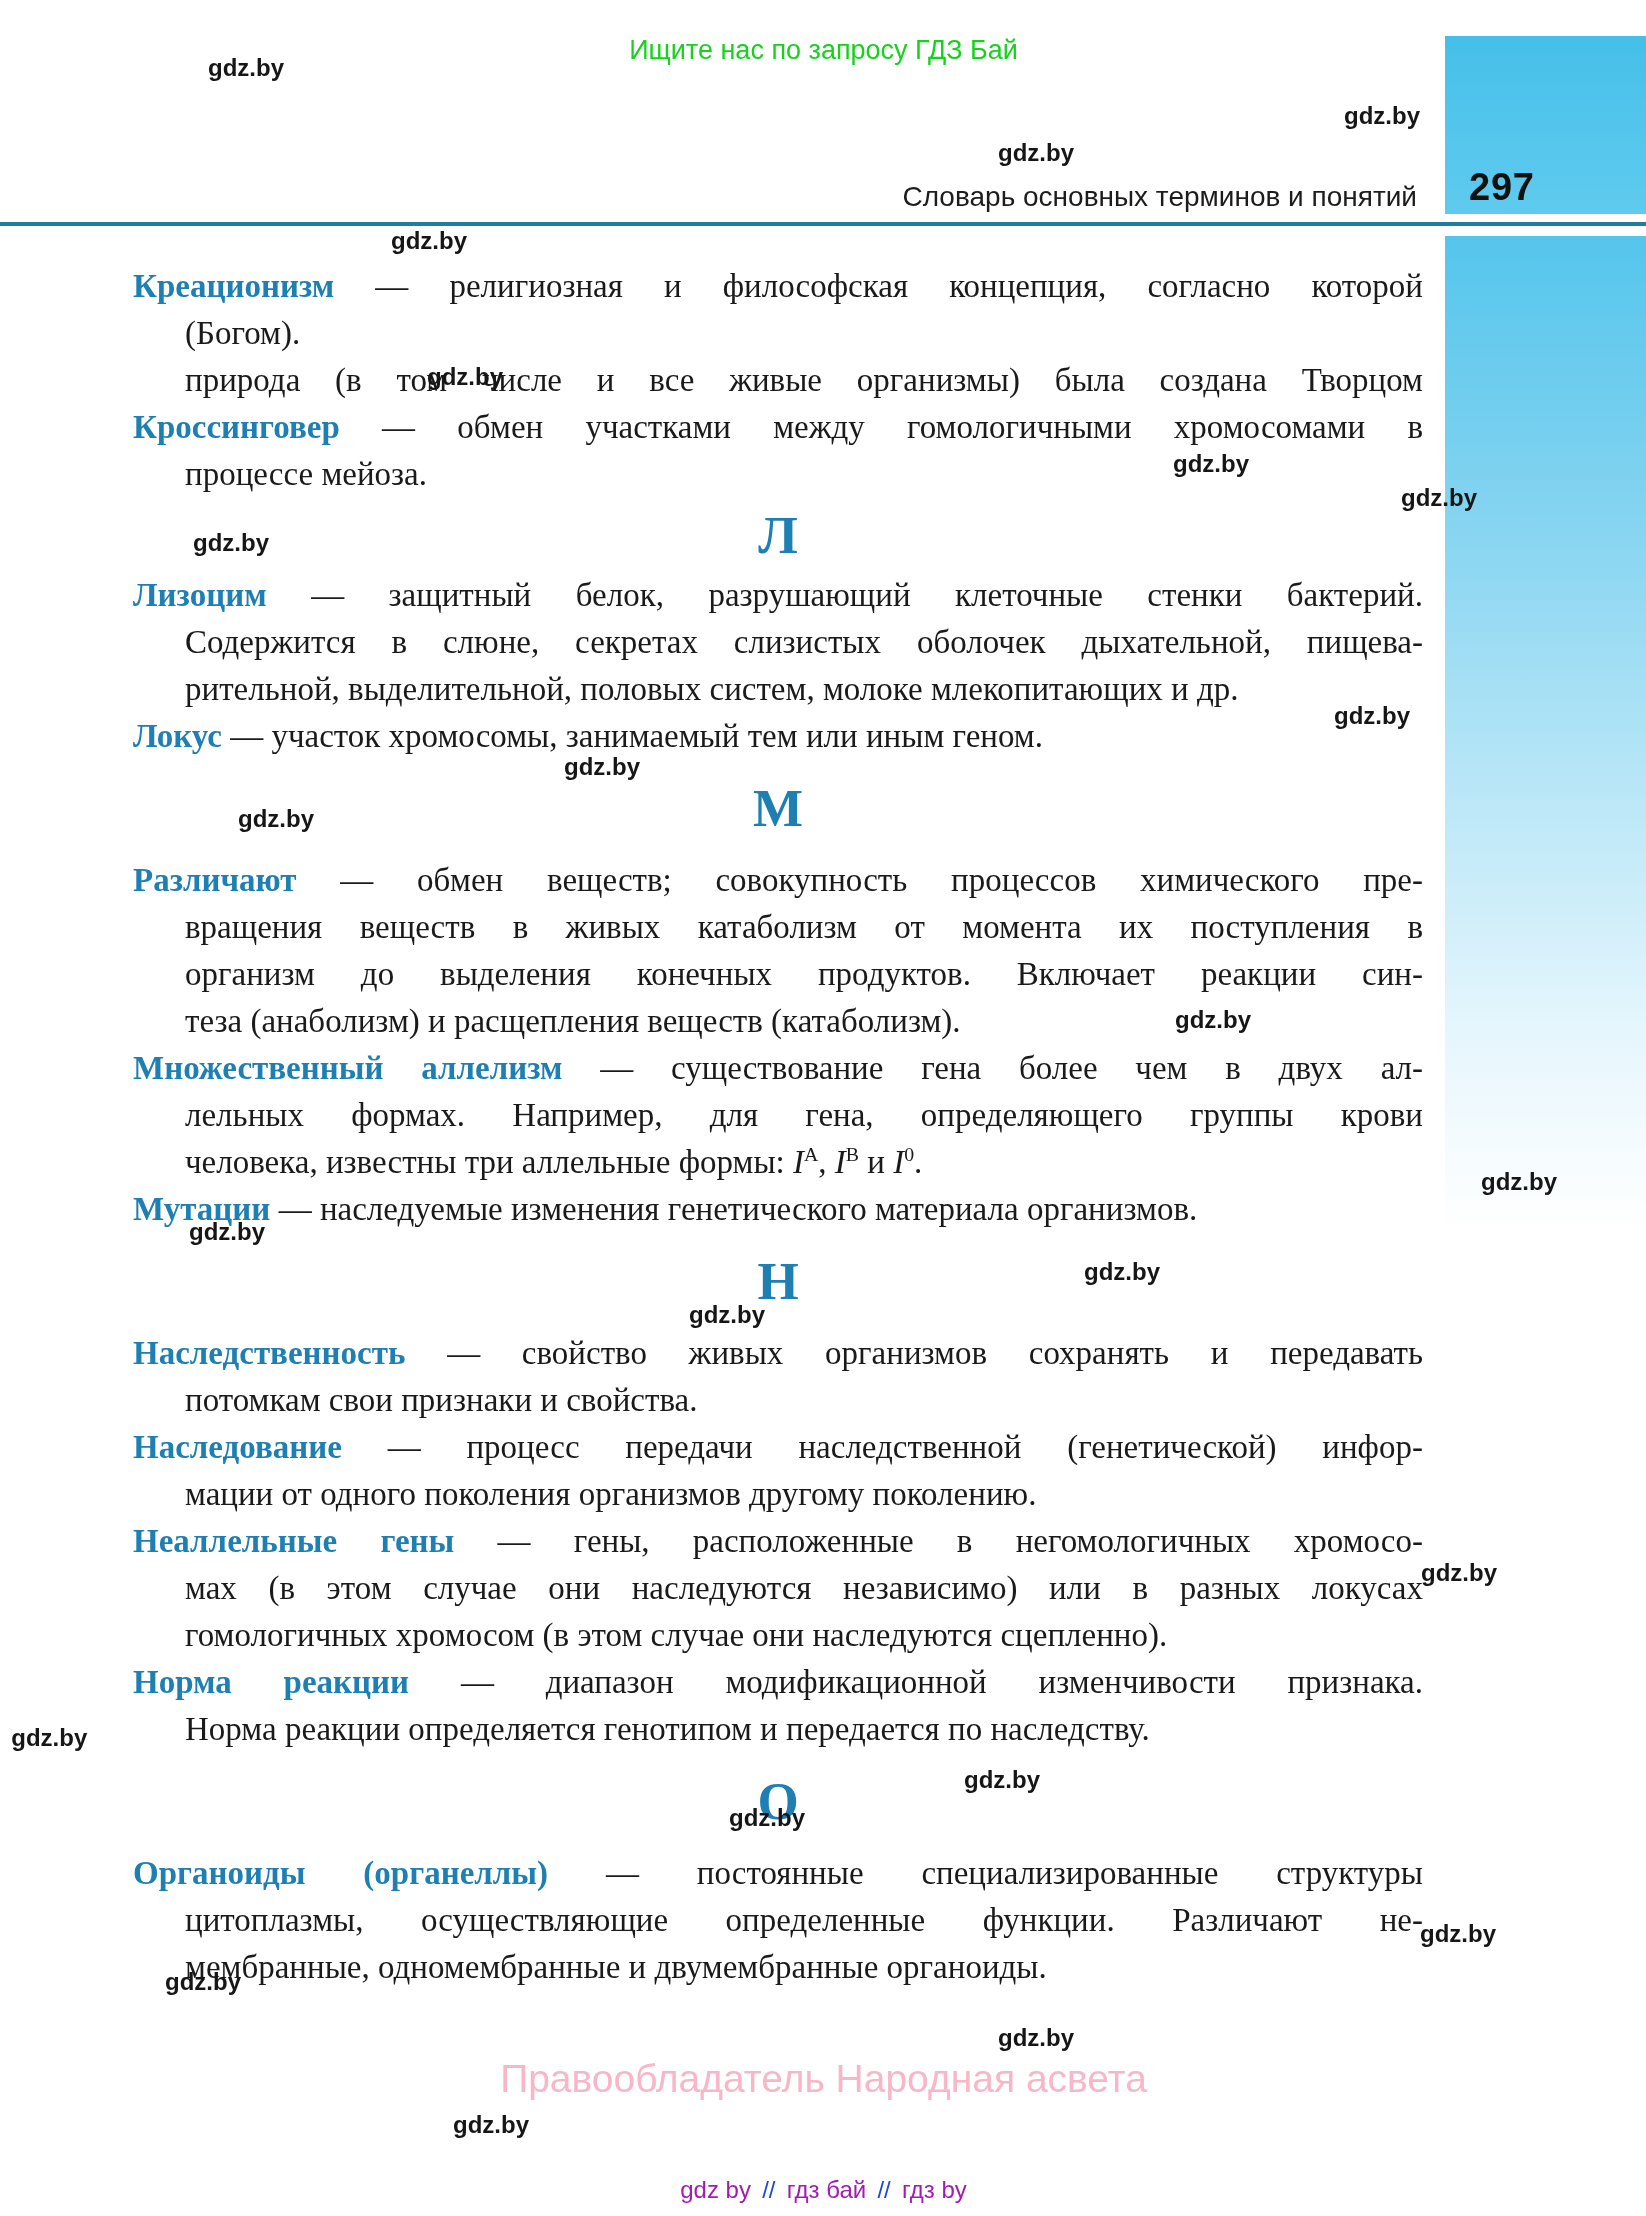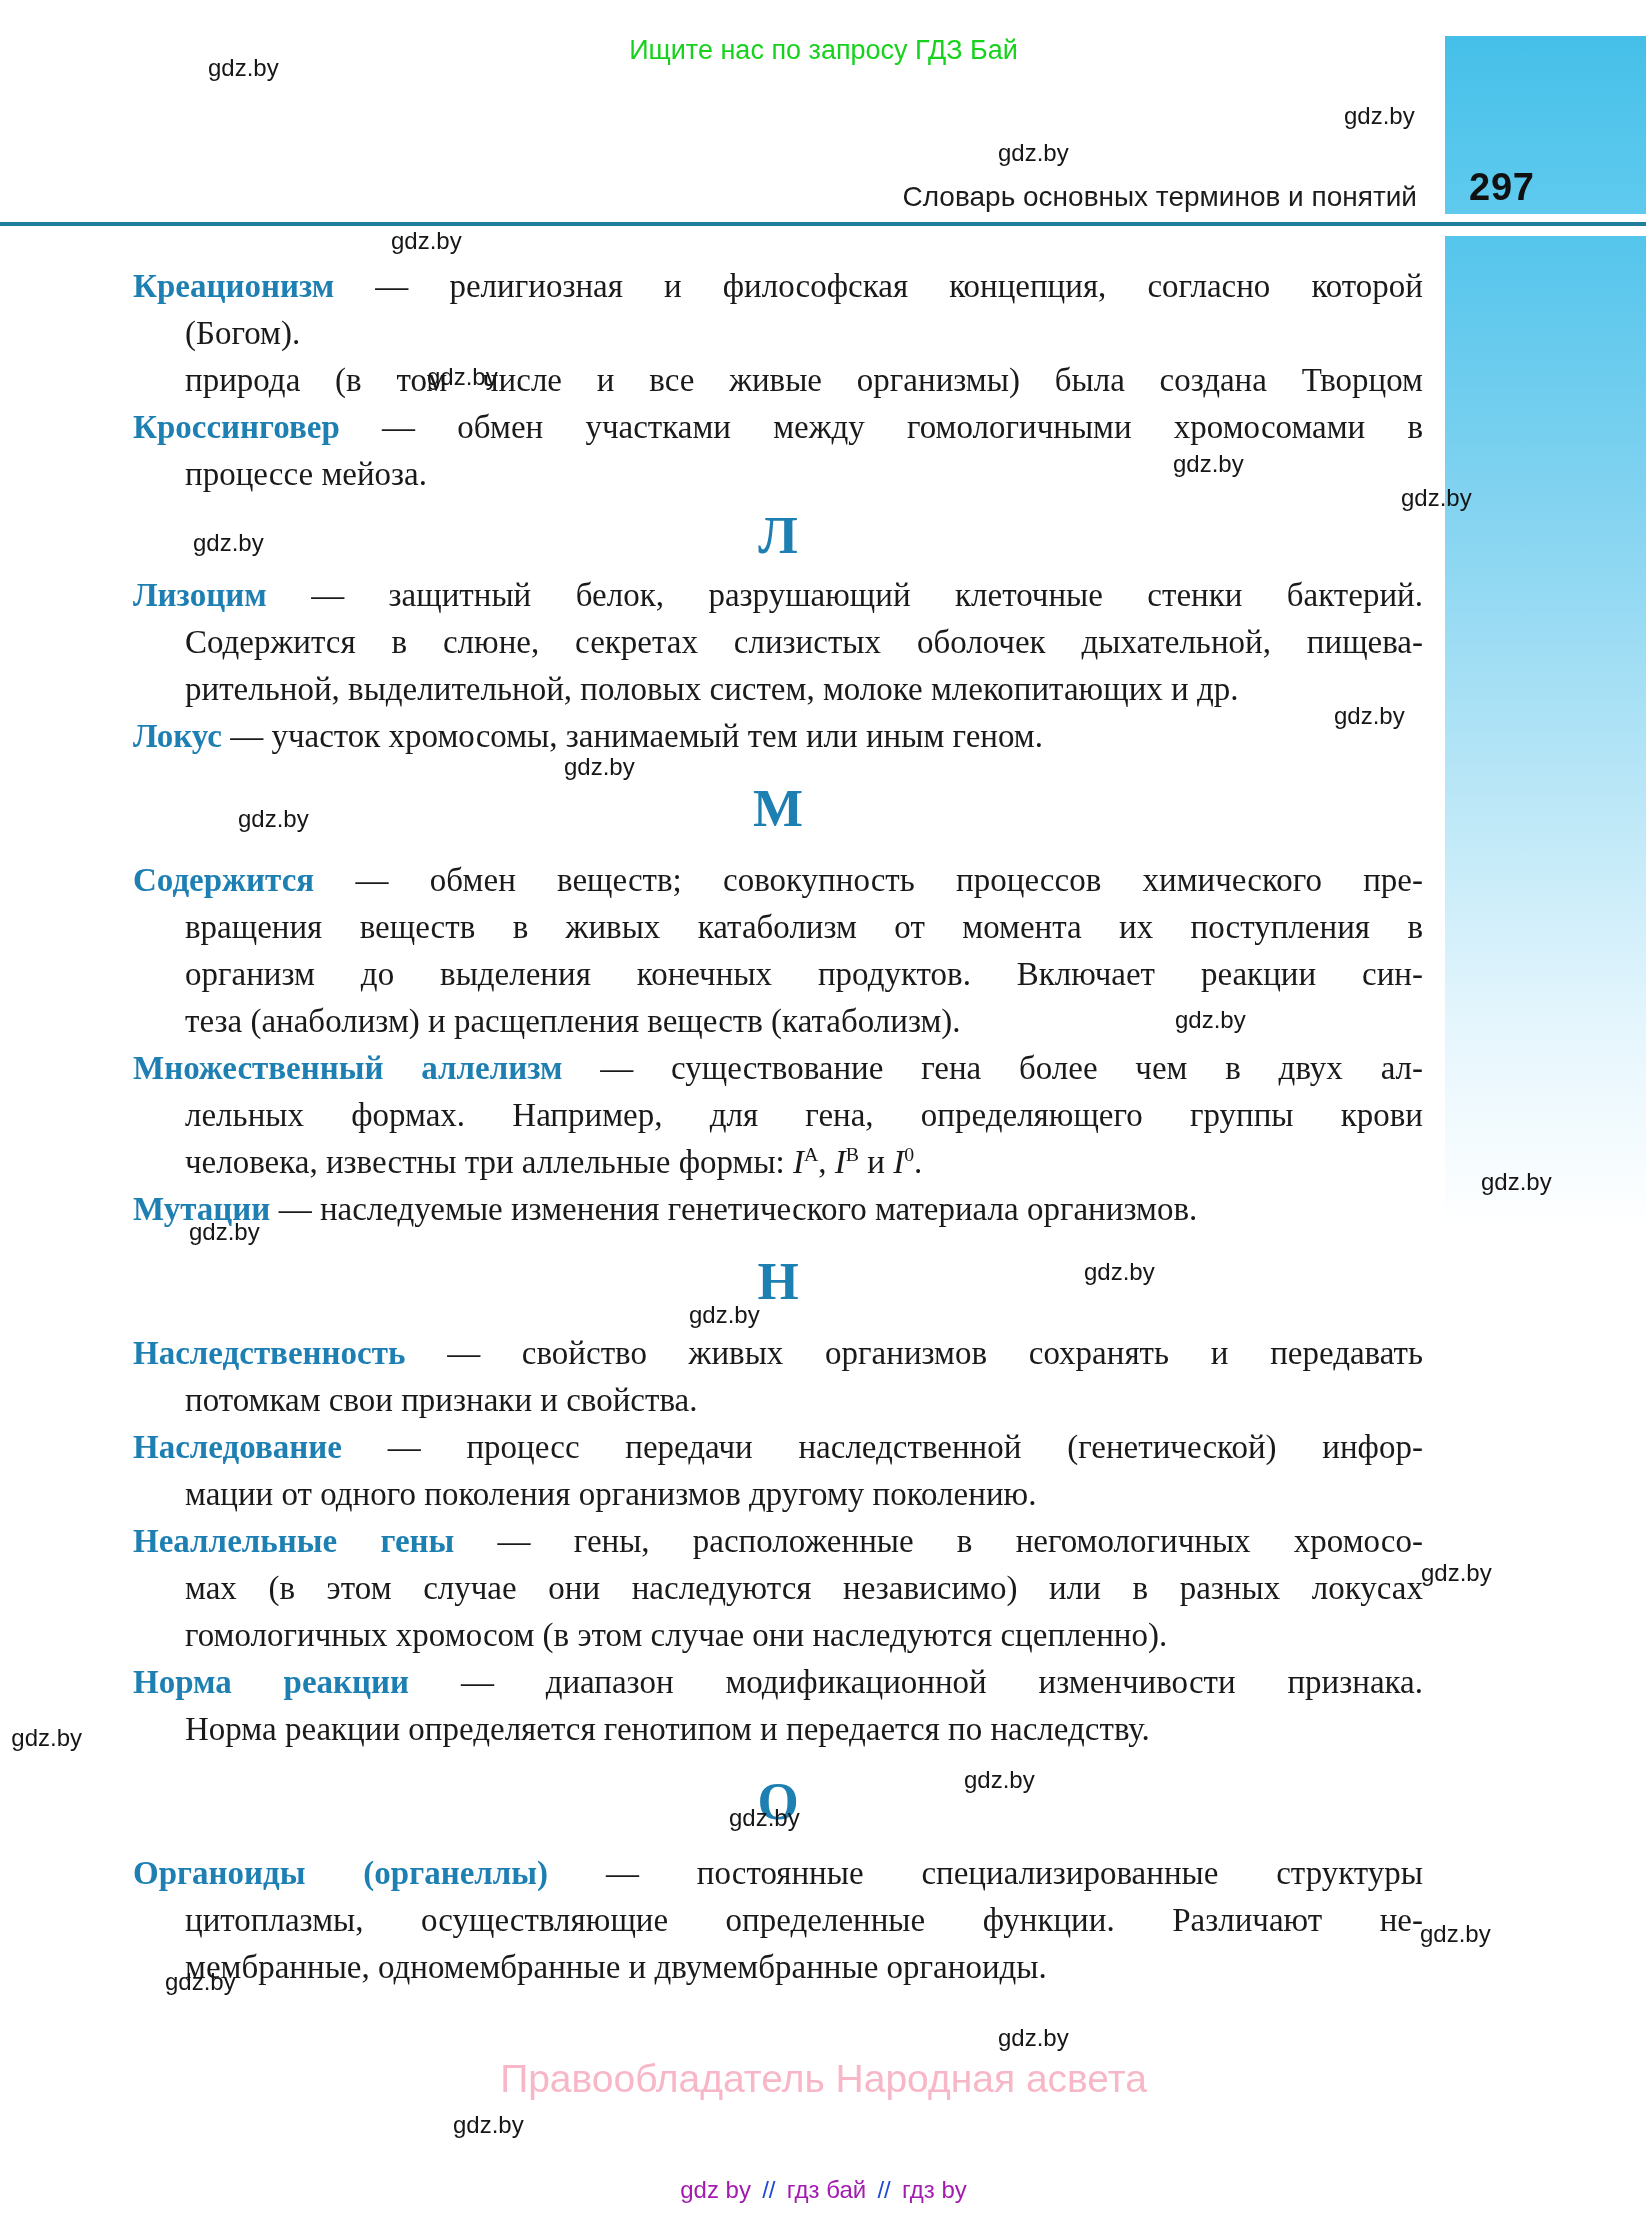--- a/index.html
+++ b/index.html
@@ -63,20 +63,21 @@
   .line.last{text-align:left;text-align-last:left;}
   .term{font-weight:bold;color:#1e7fb2;}
   .line sup{font-size:60%;line-height:0;vertical-align:super;}
   .line i{font-style:italic;}
   
   .wm{
     position:absolute;
     font-family:"Liberation Sans", sans-serif;
     font-size:24px;line-height:26px;color:#161616;
     white-space:nowrap;
+    font-weight:bold;
   }
   
   .copyright{
     position:absolute;top:2057px;left:0;width:100%;
     text-align:center;
     font-family:"Liberation Sans", sans-serif;
     font-size:39px;color:#f8b7c7;
   }
   .footer-links{
     position:absolute;top:2176px;left:0;width:100%;
@@ -118,21 +119,21 @@
       <div class="entry">
         <div class="line"><span class="term">Лизоцим</span> <span>—</span> защитный белок, разрушающий клеточные стенки бактерий.</div>
         <div class="line cont">Содержится в слюне, секретах слизистых оболочек дыхательной, пищева-</div>
         <div class="line cont last">рительной, выделительной, половых систем, молоке млекопитающих и др.</div>
       </div>
       <div class="entry">
         <div class="line last"><span class="term">Локус</span> <span>—</span> участок хромосомы, занимаемый тем или иным геном.</div>
       </div>
       <div class="section-letter">М</div>
       <div class="entry">
-        <div class="line"><span class="term">Содержится</span> <span>—</span> обмен веществ; совокупность процессов химического пре-</div>
+        <div class="line"><span class="term">Различают</span> <span>—</span> обмен веществ; совокупность процессов химического пре-</div>
         <div class="line cont">вращения веществ в живых катаболизм от момента их поступления в</div>
         <div class="line cont">организм до выделения конечных продуктов. Включает реакции син-</div>
         <div class="line cont last">теза (анаболизм) и расщепления веществ (катаболизм).</div>
       </div>
       <div class="entry">
         <div class="line"><span class="term">Множественный аллелизм</span> <span>—</span> существование гена более чем в двух ал-</div>
         <div class="line cont">лельных формах. Например, для гена, определяющего группы крови</div>
         <div class="line cont last">человека, известны три аллельные формы: <i>I</i><sup>A</sup>, <i>I</i><sup>B</sup> и <i>I</i><sup>0</sup>.</div>
       </div>
       <div class="entry">

